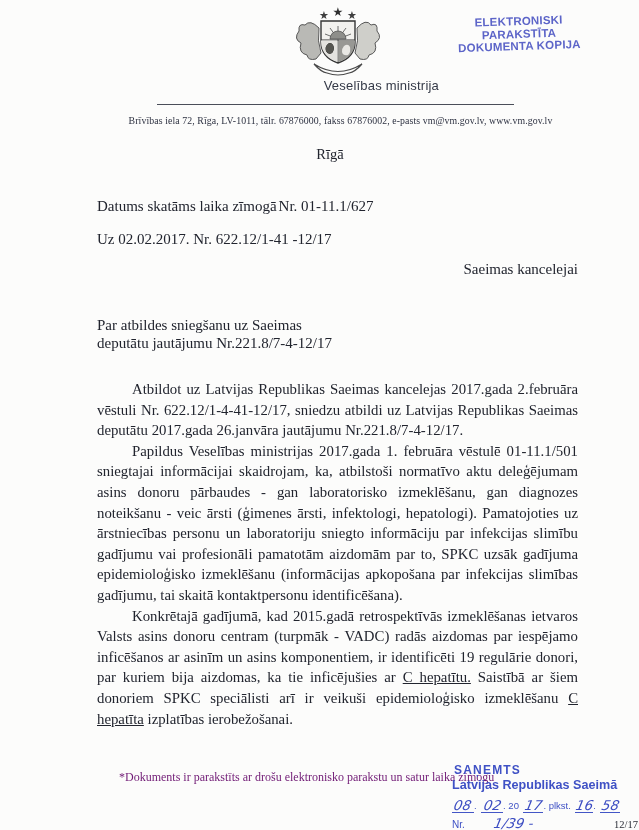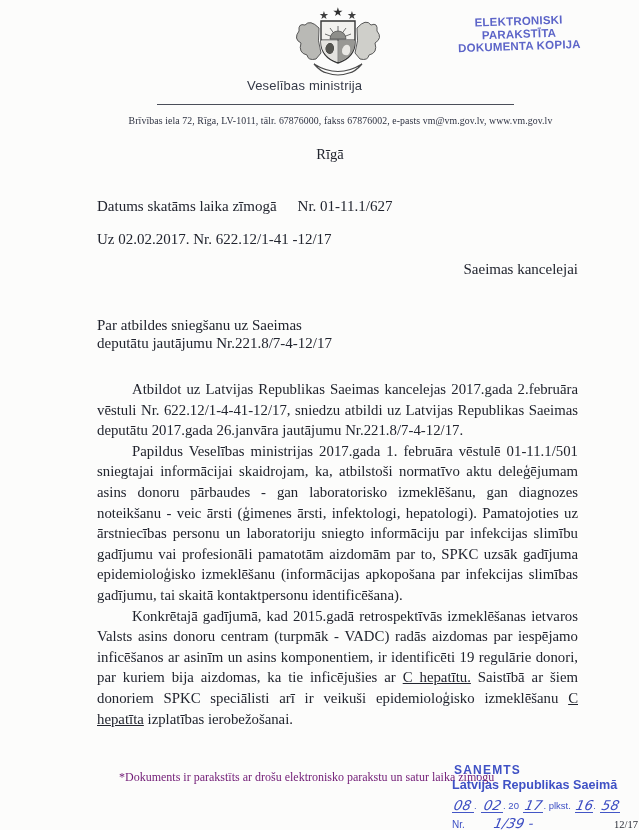--- a/index.html
+++ b/index.html
@@ -5,40 +5,40 @@
   html,body { margin:0; padding:0; background:#e8e8e8; }
   .page {
     position:relative; width:639px; height:830px; margin:0 auto;
     background:#fcfcfb; overflow:hidden;
     font-family:"Liberation Serif", serif; color:#21242e;
   }
 
   
   .arms { position:absolute; top:6px; left:288px; width:100px; height:72px; }
   .ministry {
-    position:absolute; top:78px; left:247px; width:200px; text-align:left;
+    position:absolute; top:78px; left:239px; width:200px; text-align:right;
     font-family:"Liberation Sans", sans-serif; font-size:13px; color:#343947;
     letter-spacing:.2px;
   }
   .estamp {
     position:absolute; top:15px; left:444px; width:150px; text-align:center;
     transform:rotate(-2deg); color:#4f58c4; opacity:.92;
     font-family:"Liberation Sans", sans-serif; font-weight:bold;
     font-size:11.5px; line-height:12.5px; letter-spacing:.2px;
   }
   .rule { position:absolute; top:104px; left:157px; width:357px; border-top:1.6px solid #4a4e59; }
   .address {
     position:absolute; top:115px; left:0; width:639px; text-align:center;
     font-size:9.8px; color:#2c3040; letter-spacing:.1px;padding-left:21px;
   }
   .city { position:absolute; top:146px; left:0; width:660px; text-align:center; font-size:14.5px; }
 
   
   .ref1 { position:absolute; top:198px; left:97px; font-size:15px; }
-  .ref1 .num { margin-left:21px; }
+  .ref1 .num { margin-left:2px; }
   .ref2 { position:absolute; top:231px; left:97px; font-size:15px; }
   .recipient {
     position:absolute; top:260px; left:380px; width:198px;
     text-align:right; font-size:15px; line-height:18.5px;
   }
   .subject { position:absolute; top:317px; left:97px; font-size:15px; line-height:17.8px; }
 
   
   .bodytext {
     position:absolute; top:379px; left:97px; width:481px;

